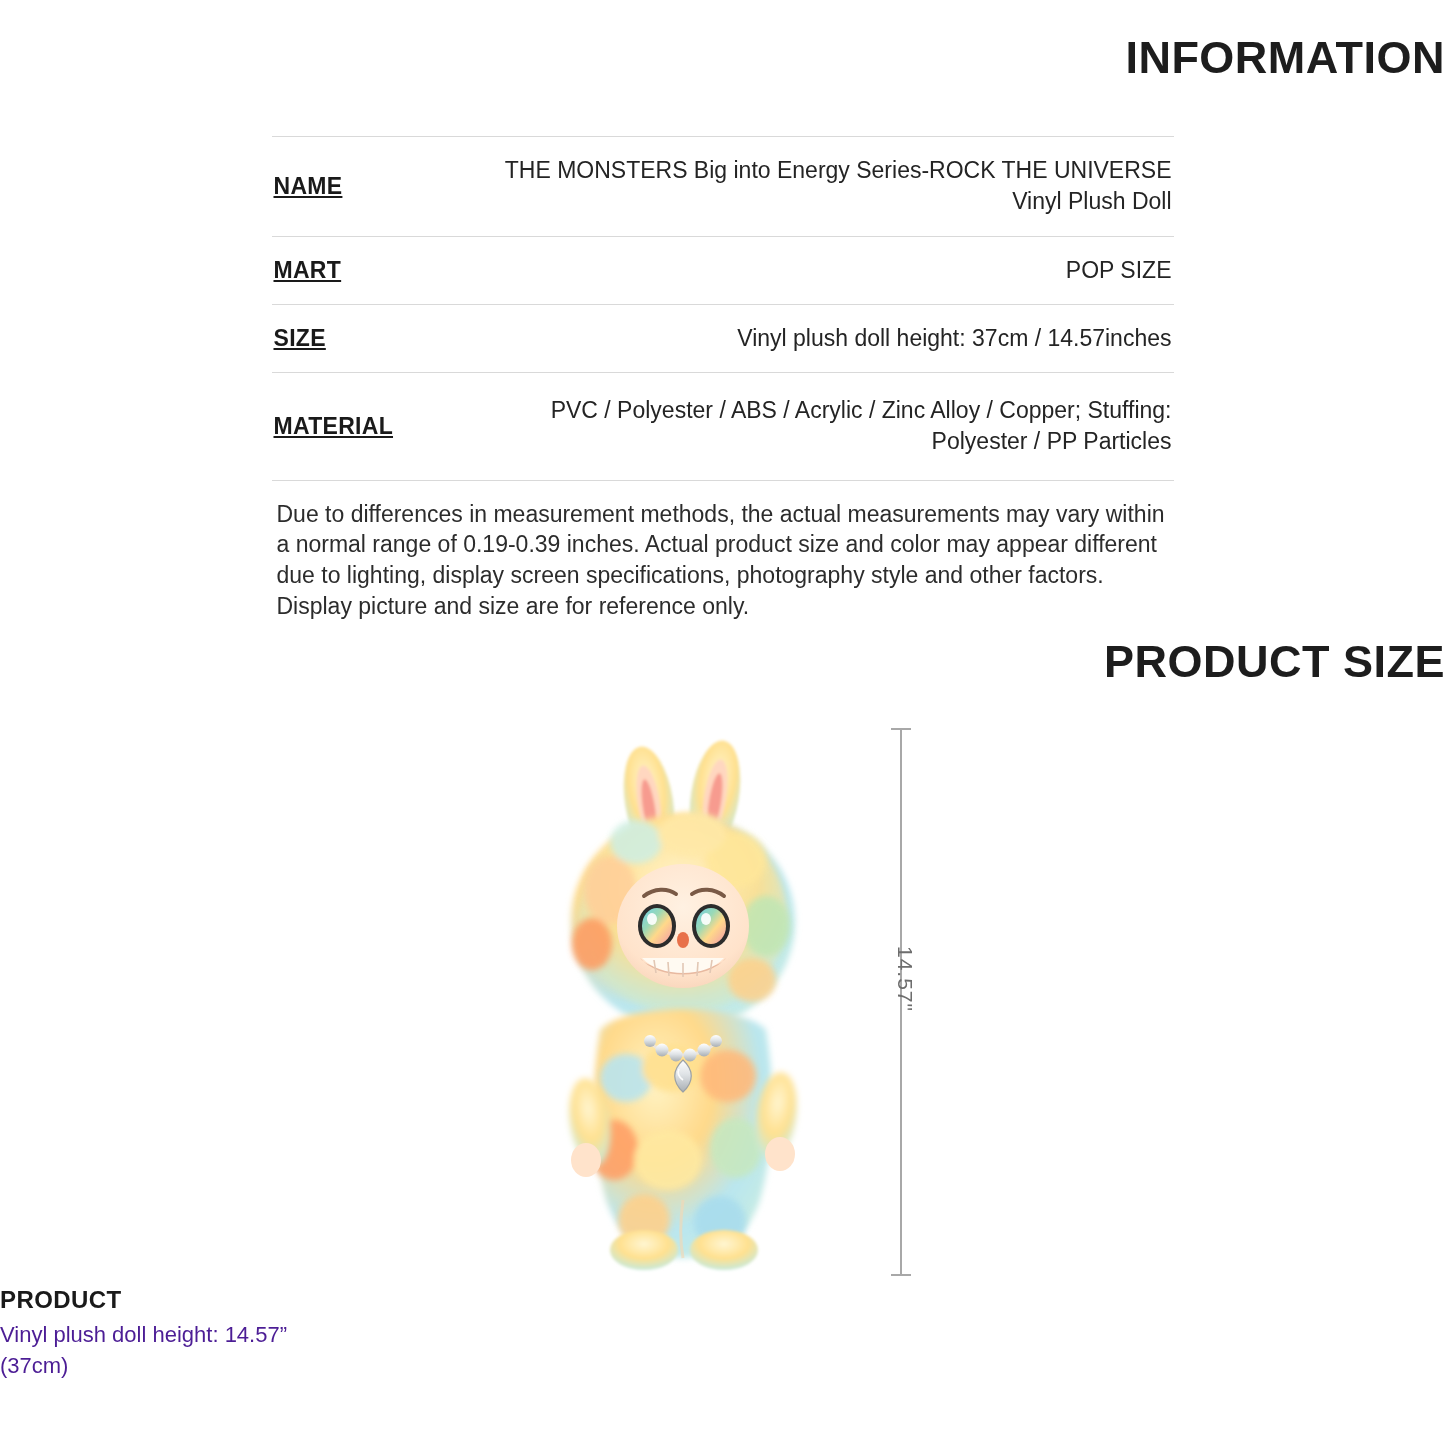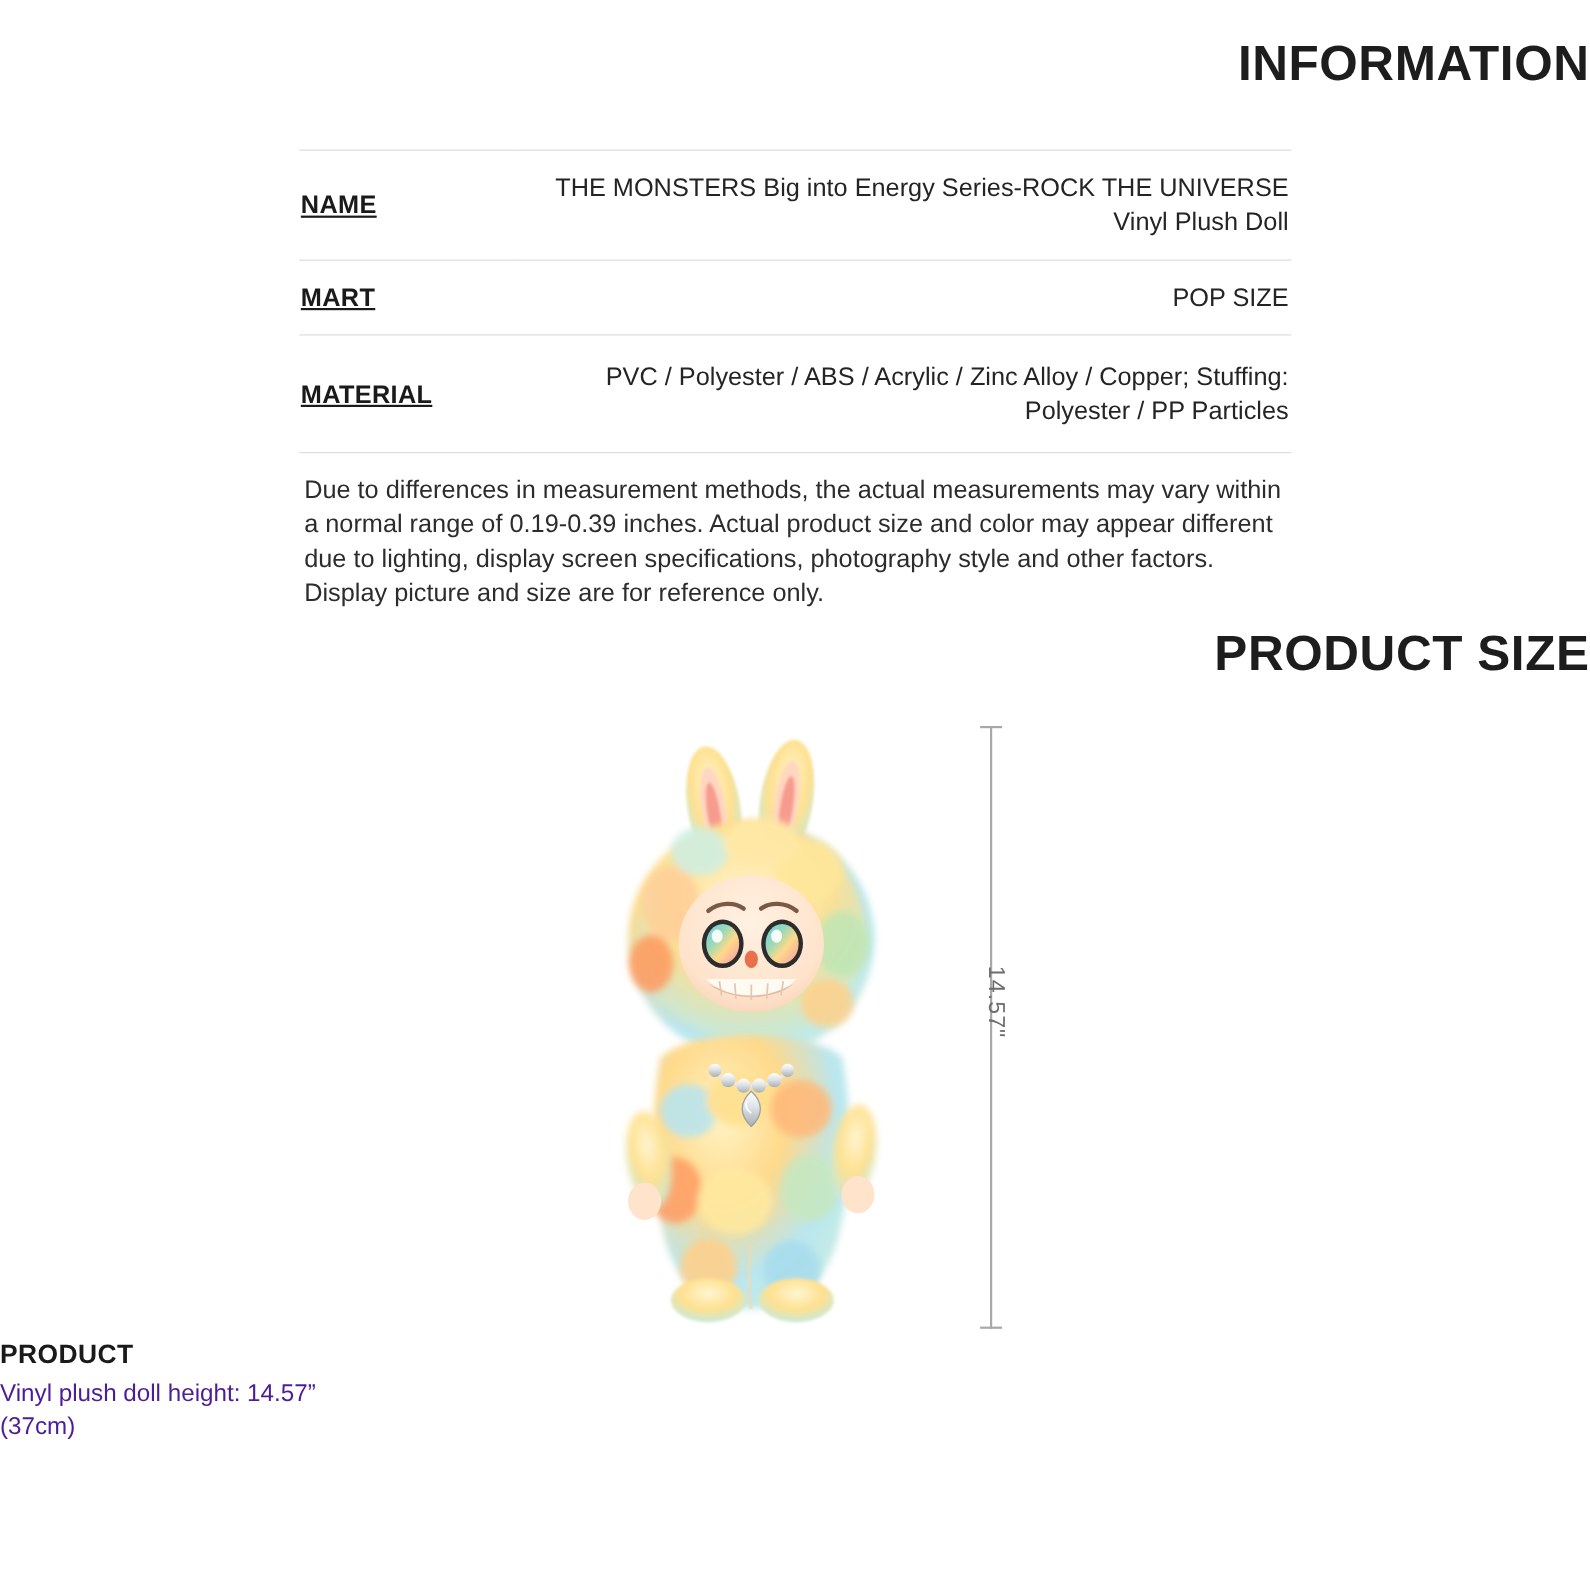--- a/index.html
+++ b/index.html
@@ -135,20 +135,24 @@
 
   <table class="spec-table">
     <tbody>
       <tr>
         <td class="spec-label">NAME</td>
         <td class="spec-value">THE MONSTERS Big into Energy Series-ROCK THE UNIVERSE Vinyl Plush Doll</td>
       </tr>
       <tr>
         <td class="spec-label">MART</td>
         <td class="spec-value">POP SIZE</td>
+      </tr>
+      <tr>
+        <td class="spec-label">SIZE</td>
+        <td class="spec-value">Vinyl plush doll height: 37cm / 14.57inches</td>
       </tr>
       <tr class="row-tall">
         <td class="spec-label">MATERIAL</td>
         <td class="spec-value">PVC / Polyester / ABS / Acrylic / Zinc Alloy / Copper; Stuffing: Polyester / PP Particles</td>
       </tr>
     </tbody>
   </table>
 
   <div class="disclaimer">Due to differences in measurement methods, the actual measurements may vary within a normal range of 0.19-0.39 inches. Actual product size and color may appear different due to lighting, display screen specifications, photography style and other factors. Display picture and size are for reference only.</div>
 

